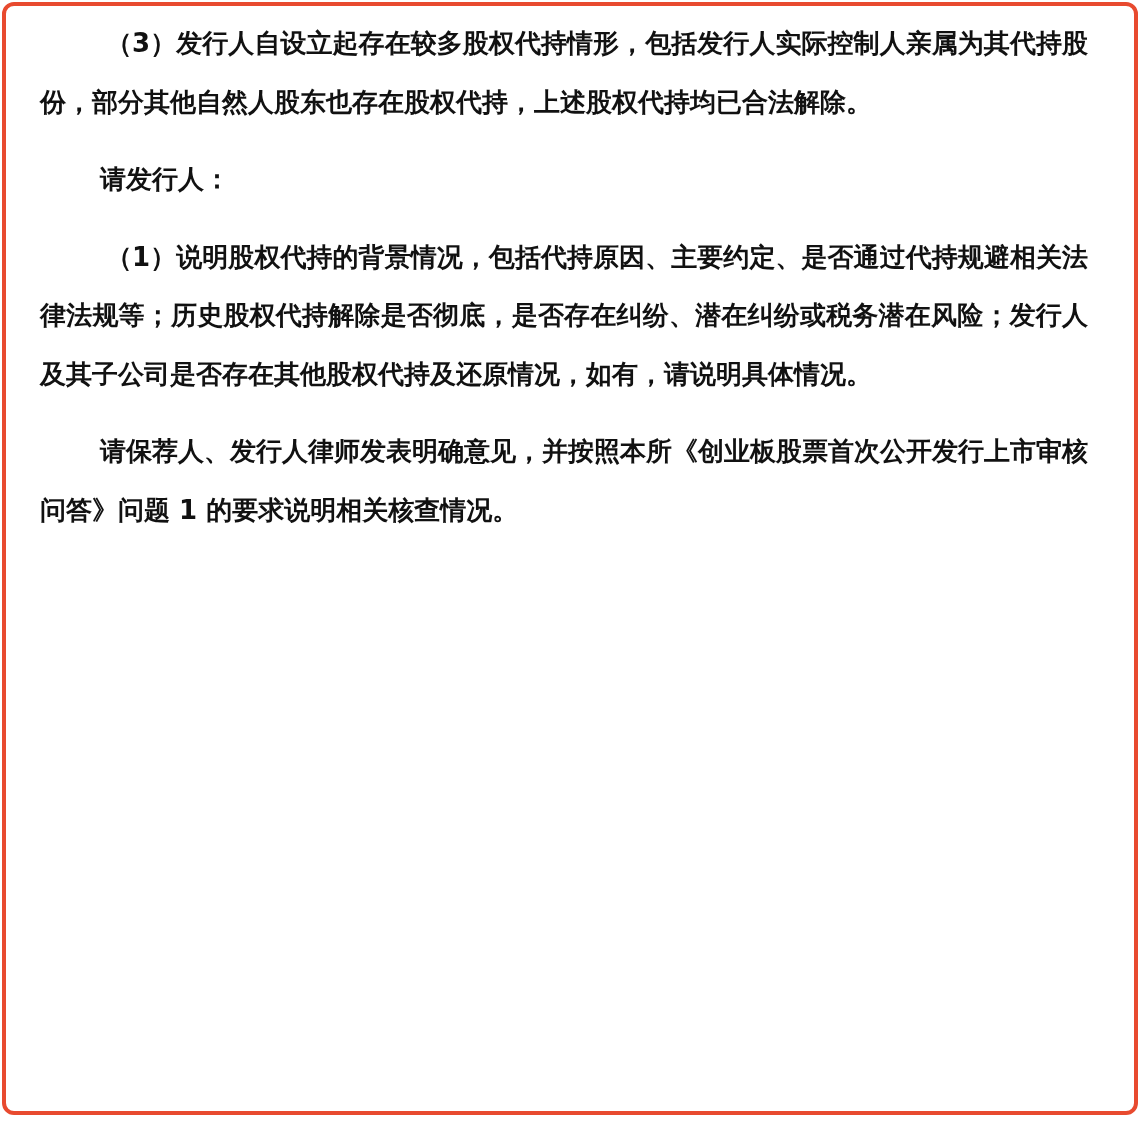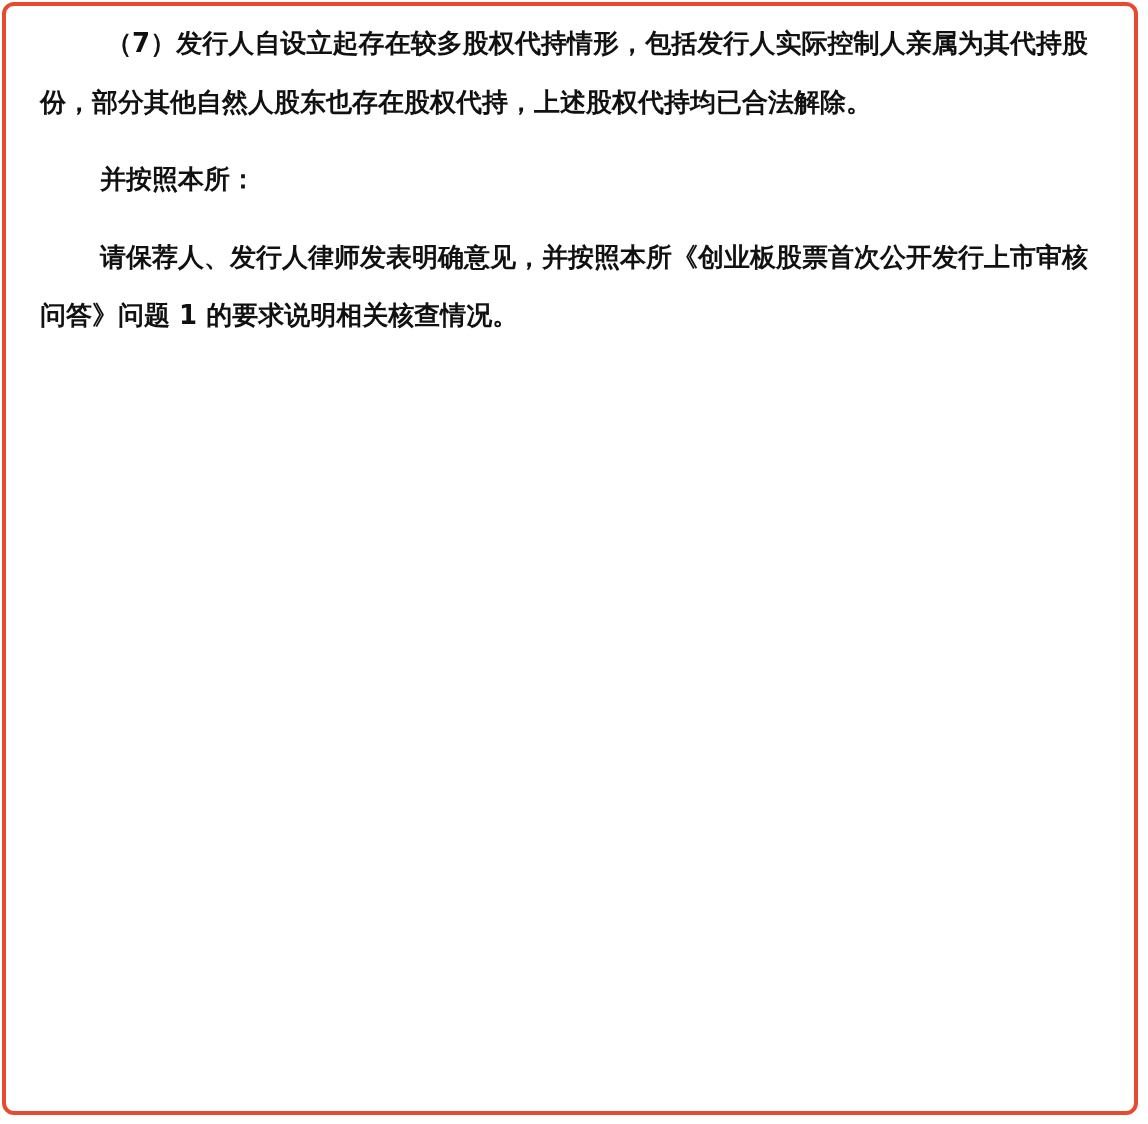--- a/index.html
+++ b/index.html
@@ -29,16 +29,17 @@
       margin: 0 0 19px 0;
       text-indent: 60px;
     }
     .para.numbered { text-indent: 66px; }
   </style>
 </head>
 <body>
 
 <div class="frame"></div>
 <div class="content">
-  <p class="para numbered">（7）发行人自设立起存在较多股权代持情形，包括发行人实际控制人亲属为其代持股份，部分其他自然人股东也存在股权代持，上述股权代持均已合法解除。</p>
-  <p class="para">并按照本所：</p>
+  <p class="para numbered">（3）发行人自设立起存在较多股权代持情形，包括发行人实际控制人亲属为其代持股份，部分其他自然人股东也存在股权代持，上述股权代持均已合法解除。</p>
+  <p class="para">请发行人：</p>
+  <p class="para numbered">（1）说明股权代持的背景情况，包括代持原因、主要约定、是否通过代持规避相关法律法规等；历史股权代持解除是否彻底，是否存在纠纷、潜在纠纷或税务潜在风险；发行人及其子公司是否存在其他股权代持及还原情况，如有，请说明具体情况。</p>
   <p class="para">请保荐人、发行人律师发表明确意见，并按照本所《创业板股票首次公开发行上市审核问答》问题 1 的要求说明相关核查情况。</p>
 </div>
 
 </body></html>

